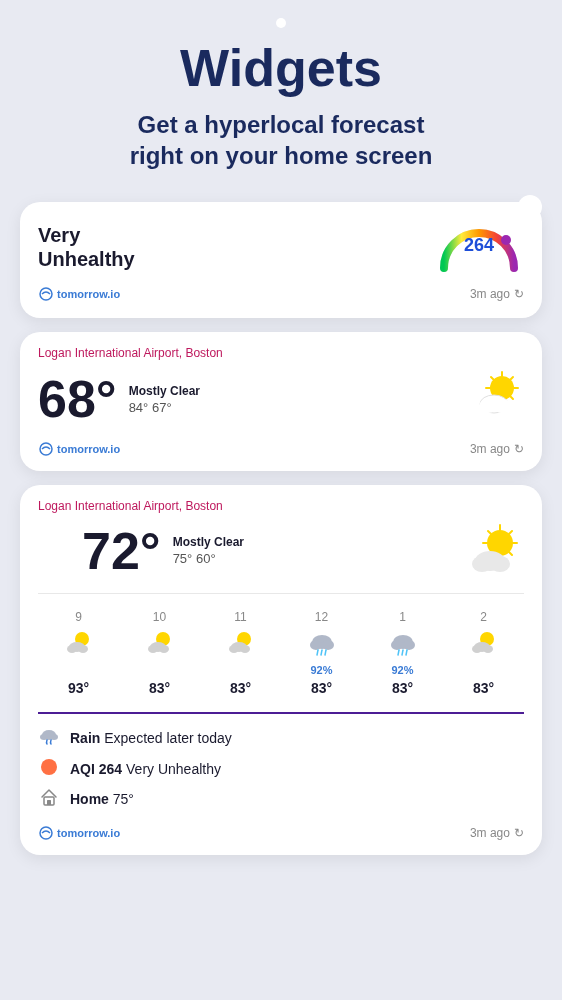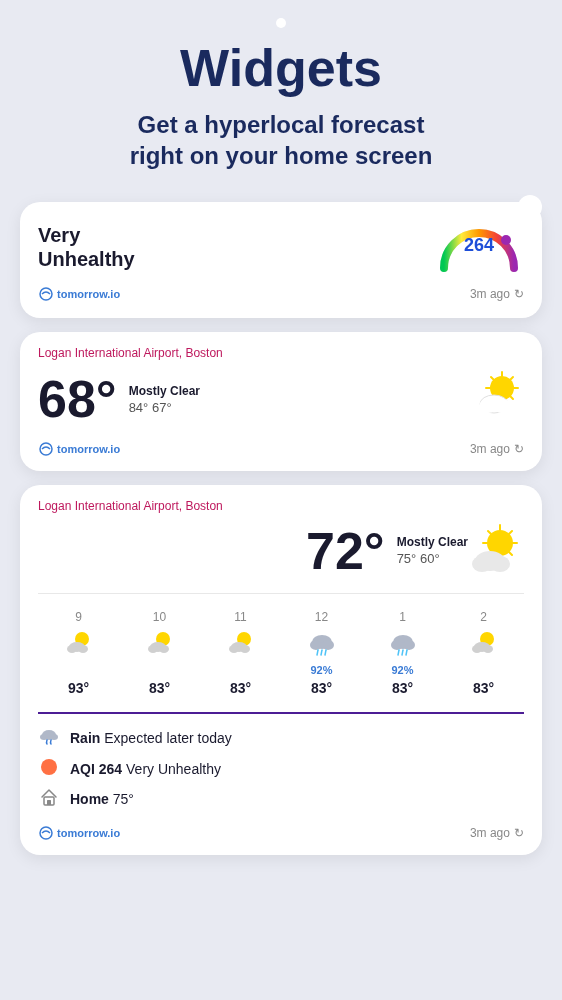--- a/index.html
+++ b/index.html
@@ -158,21 +158,22 @@
       border-top: none;
     }
 
     
     .weather-widget-extended {
       padding: 14px 18px;
     }
     .weather-extended-top {
       display: flex;
       align-items: center;
-      justify-content: flex-end;
+      justify-content: space-between;
+      margin-left: 44px;
     }
     .weather-extended-left {
       display: flex;
       align-items: center;
       gap: 12px;
     }
     .hourly-divider {
       border: none;
       border-top: 1px solid #e8e8e8;
       margin: 12px 0;

